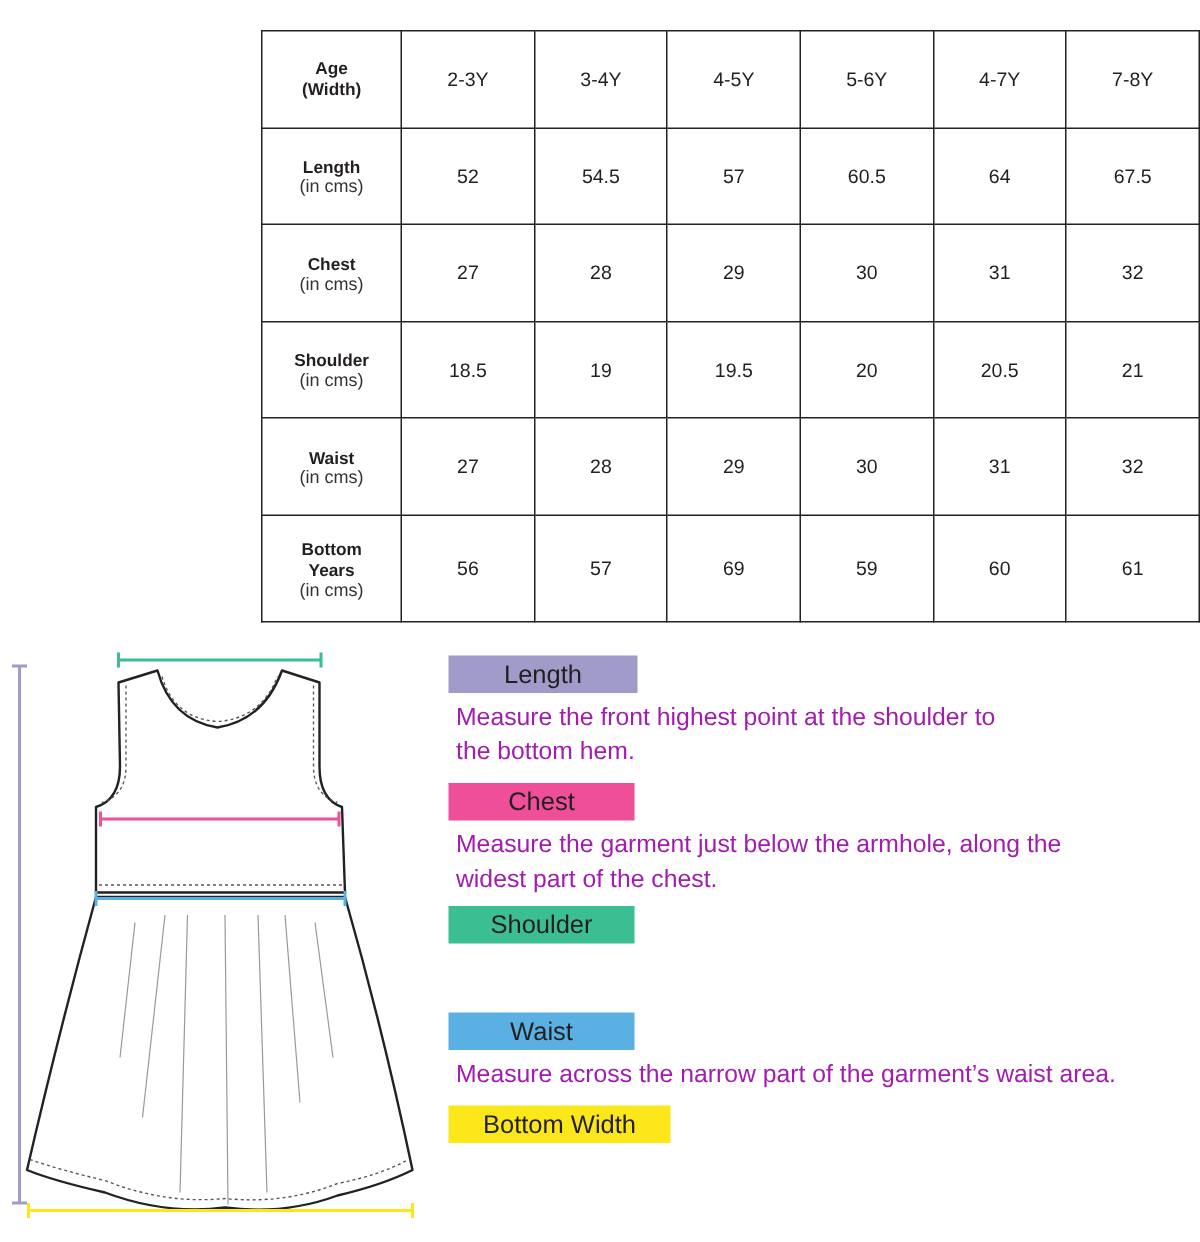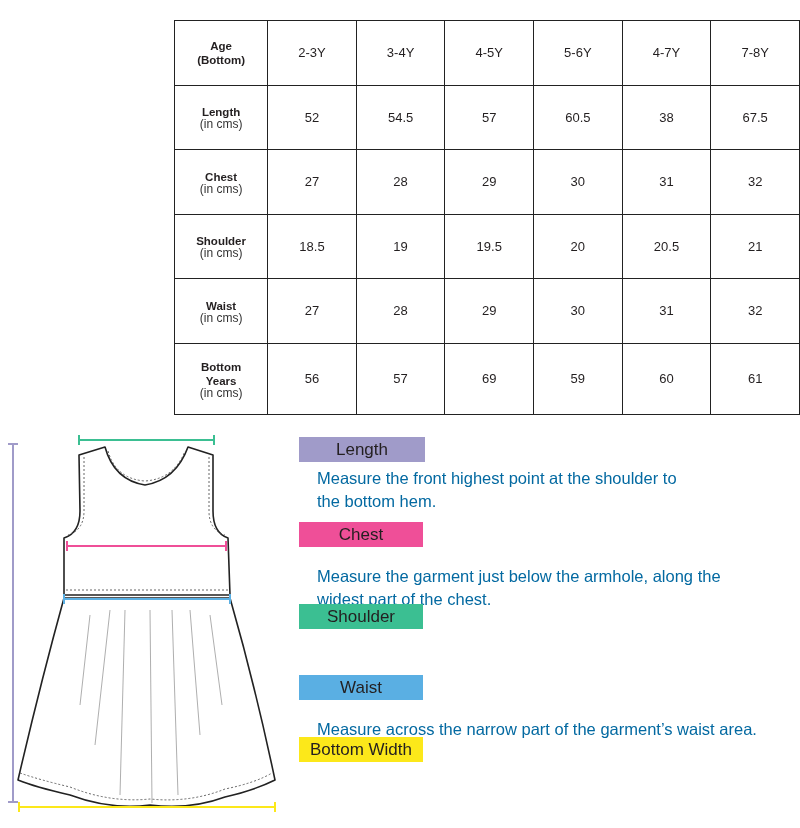--- a/index.html
+++ b/index.html
@@ -6,43 +6,43 @@
   body{width:800px;height:828px;position:relative;overflow:hidden;font-family:"Liberation Sans","DejaVu Sans",sans-serif;color:#231f20;}
   table.size{position:absolute;left:174px;top:20px;border-collapse:collapse;}
   table.size td{border:1.5px solid #222;text-align:center;vertical-align:middle;font-size:13px;padding:16px;margin-top:44px;}
   table.size td.hdr{width:63px;font-weight:bold;font-size:11.5px;line-height:14px;}
   table.size td.hdr .unit{display:block;font-weight:normal;font-size:12px;line-height:10px;color:#333;}
   table.size td.val{width:64px;}
   table.size tr{height:64.5px;}
   .dress{position:absolute;left:0;top:425px;}
   .legend{position:absolute;left:299px;}
   .tag{display:inline-block;height:25px;line-height:25px;text-align:center;font-size:17px;color:#231f20;}
-  .desc{font-size:16.5px;line-height:23px;margin:18px;color:#0369a1;}
+  .desc{font-size:16.5px;line-height:23px;margin:5px;color:#a21caf;}
 </style>
 </head>
 <body>
 
 <table class="size">
   <tbody>
       <tr>
-    <td class="hdr"><span>Age</span><br><span>(Bottom)</span></td>
+    <td class="hdr"><span>Age</span><br><span>(Width)</span></td>
     <td class="val">2-3Y</td>
     <td class="val">3-4Y</td>
     <td class="val">4-5Y</td>
     <td class="val">5-6Y</td>
     <td class="val">4-7Y</td>
     <td class="val">7-8Y</td>
   </tr>
   <tr>
     <td class="hdr"><span>Length</span><span class="unit">(in cms)</span></td>
     <td class="val">52</td>
     <td class="val">54.5</td>
     <td class="val">57</td>
     <td class="val">60.5</td>
-    <td class="val">38</td>
+    <td class="val">64</td>
     <td class="val">67.5</td>
   </tr>
   <tr>
     <td class="hdr"><span>Chest</span><span class="unit">(in cms)</span></td>
     <td class="val">27</td>
     <td class="val">28</td>
     <td class="val">29</td>
     <td class="val">30</td>
     <td class="val">31</td>
     <td class="val">32</td>
@@ -137,14 +137,14 @@
   <p class="desc"><span>Measure the garment just below the armhole, along the</span><br><span>widest part of the chest.</span></p>
 </div>
 <div class="legend" style="top:604px;">
   <span class="tag" style="width:124px;background:#3bbf92;">Shoulder</span>
 </div>
 <div class="legend" style="top:675px;">
   <span class="tag" style="width:124px;background:#5aafe3;">Waist</span>
   <p class="desc">Measure across the narrow part of the garment’s waist area.</p>
 </div>
 <div class="legend" style="top:737px;">
-  <span class="tag" style="width:124px;background:#fce81a;">Bottom Width</span>
+  <span class="tag" style="width:148px;background:#fce81a;">Bottom Width</span>
 </div>
 
 </body></html>

